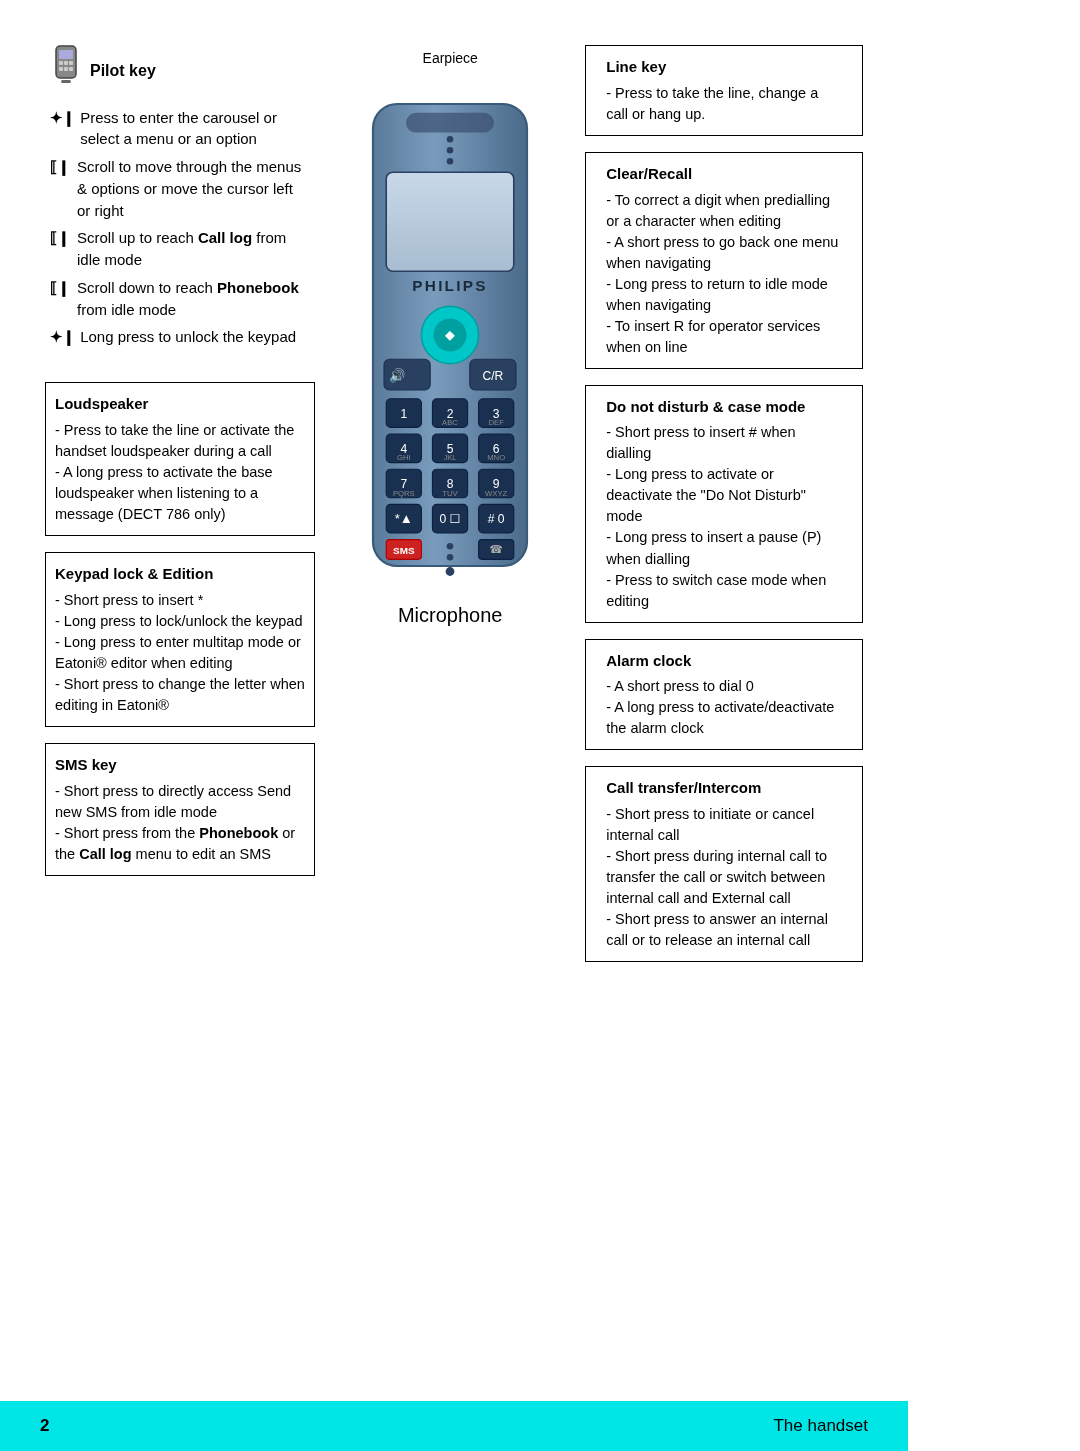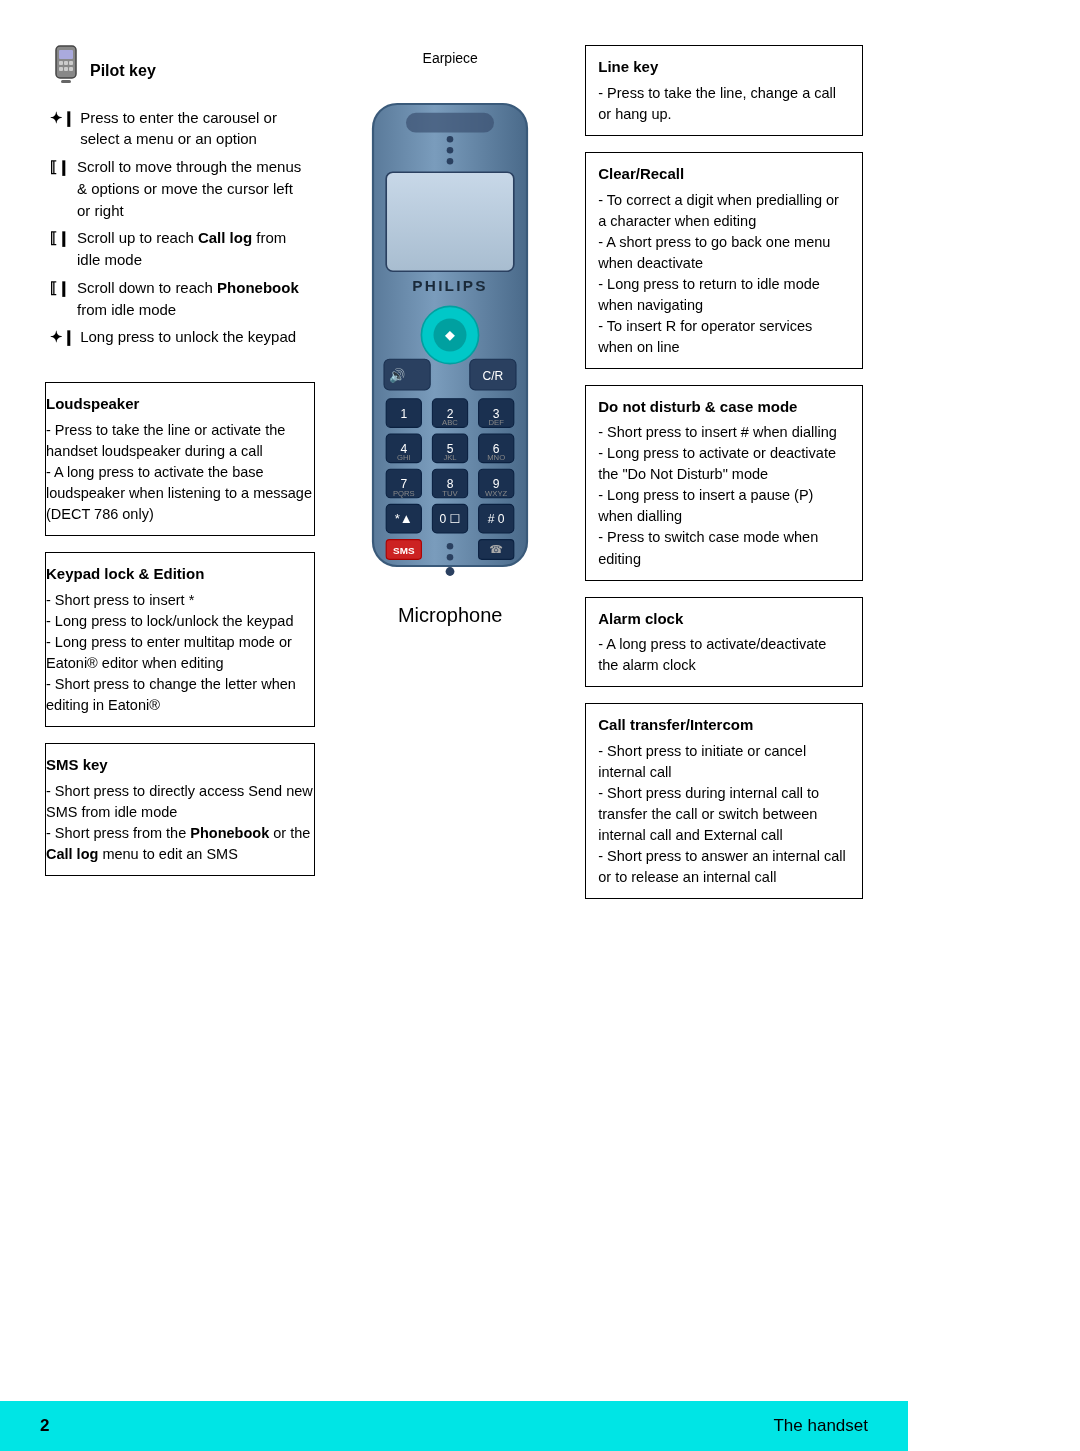--- a/index.html
+++ b/index.html
@@ -80,35 +80,35 @@
     .key-symbol {
       font-weight: bold;
       color: #000;
       min-width: 22px;
       flex-shrink: 0;
     }
 
     
     .info-box {
       border: 1.5px solid #000;
-      padding: 10px 0;
+      padding: 10px 9px;
       margin: 8px 5px;
       font-size: 14.5px;
       line-height: 1.45;
     }
 
     .info-box-title {
       font-weight: bold;
       margin-bottom: 5px;
       font-size: 15px;
     }
 
     .right-info-box {
       border: 1.5px solid #000;
-      padding: 10px 12px;
+      padding: 10px 20px;
       margin: 8px 5px;
       font-size: 14.5px;
       line-height: 1.45;
     }
 
     .right-info-box-title {
       font-weight: bold;
       margin-bottom: 5px;
       font-size: 15px;
     }
@@ -345,35 +345,36 @@
     <div class="right-column">
 
       <div class="right-info-box" style="margin-top: 15px;">
         <div class="right-info-box-title">Line key</div>
         <div>- Press to take the line, change a call or hang up.</div>
       </div>
 
       <div class="right-info-box">
         <div class="right-info-box-title">Clear/Recall</div>
         <div>- To correct a digit when predialling or a character when editing</div>
-        <div>- A short press to go back one menu when deactivate</div>
+        <div>- A short press to go back one menu when navigating</div>
         <div>- Long press to return to idle mode when navigating</div>
         <div>- To insert R for operator services when on line</div>
       </div>
 
       <div class="right-info-box">
         <div class="right-info-box-title">Do not disturb &amp; case mode</div>
         <div>- Short press to insert # when dialling</div>
         <div>- Long press to activate or deactivate the "Do Not Disturb" mode</div>
         <div>- Long press to insert a pause (P) when dialling</div>
         <div>- Press to switch case mode when editing</div>
       </div>
 
       <div class="right-info-box">
         <div class="right-info-box-title">Alarm clock</div>
+        <div>- A short press to dial 0</div>
         <div>- A long press to activate/deactivate the alarm clock</div>
       </div>
 
       <div class="right-info-box">
         <div class="right-info-box-title">Call transfer/Intercom</div>
         <div>- Short press to initiate or cancel internal call</div>
         <div>- Short press during internal call to transfer the call or switch between internal call and External call</div>
         <div>- Short press to answer an internal call or to release an internal call</div>
       </div>
 

